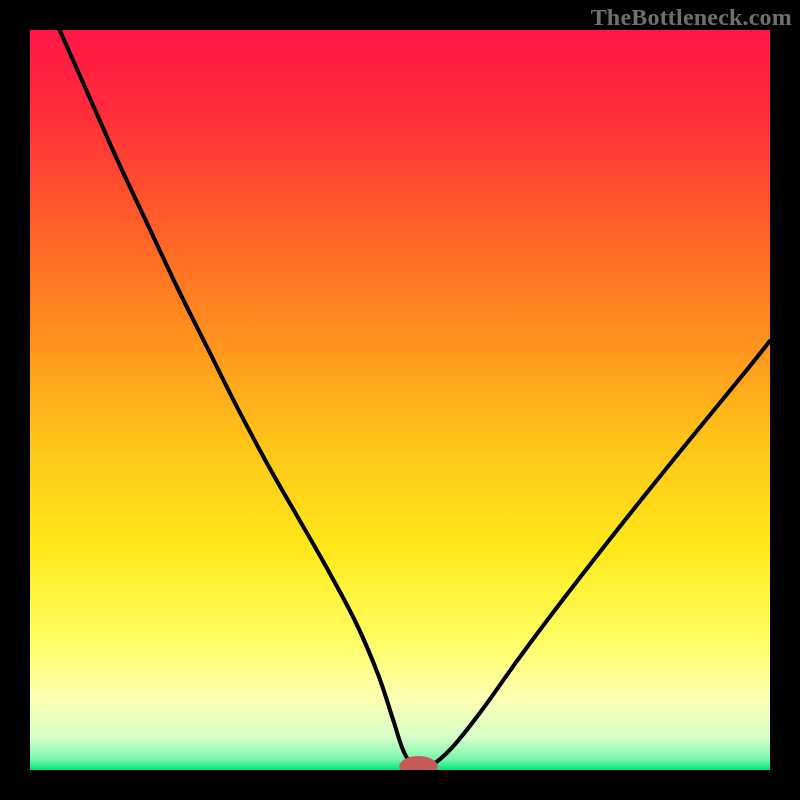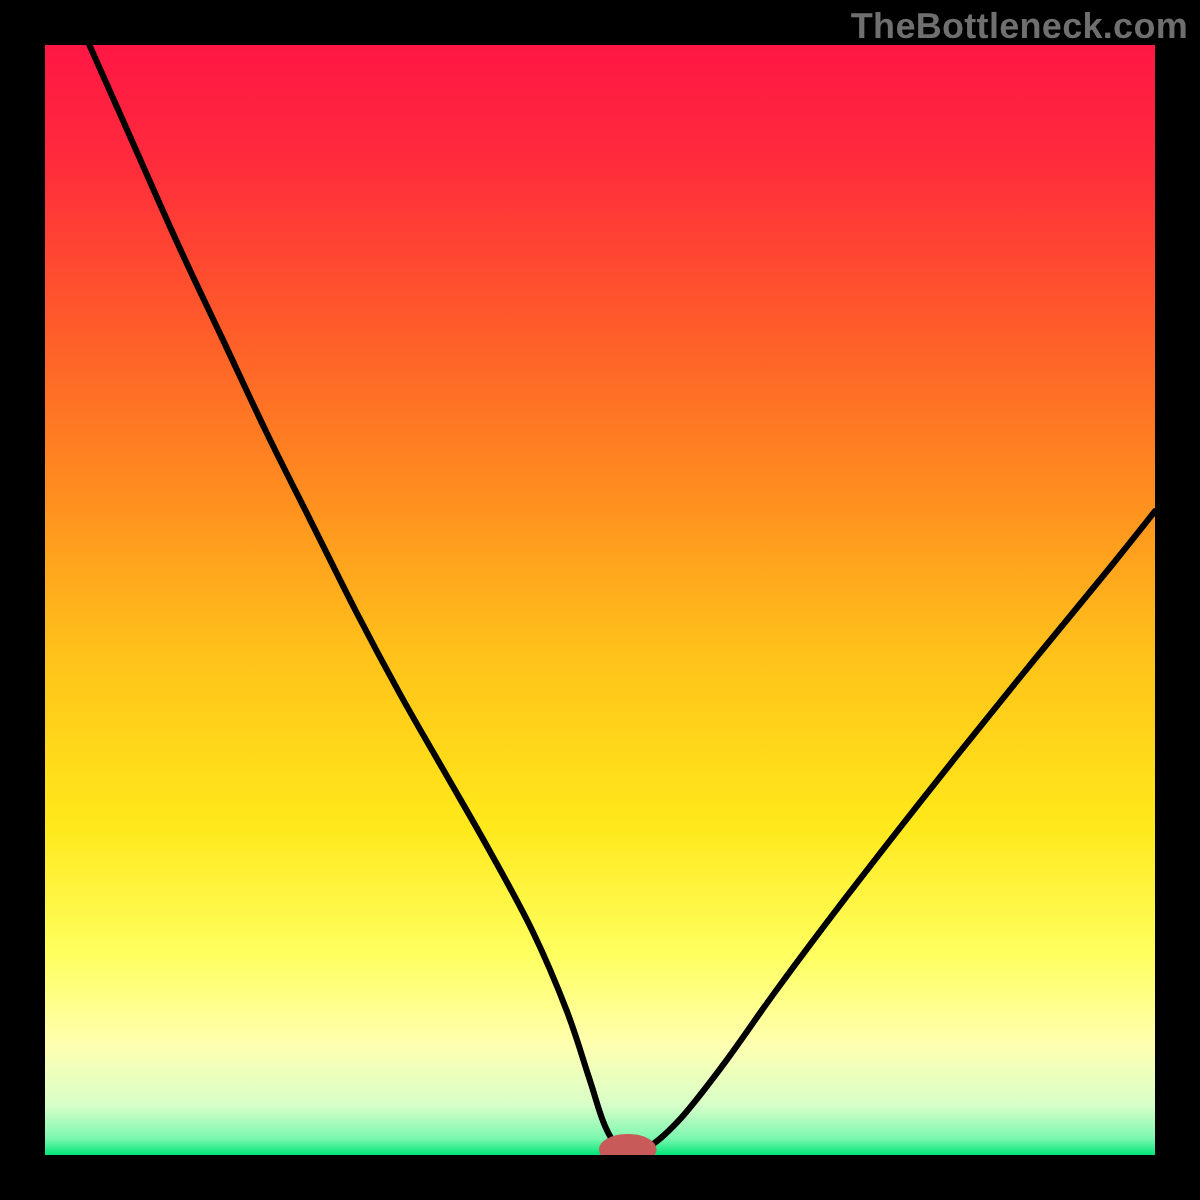--- a/index.html
+++ b/index.html
@@ -15,21 +15,21 @@
     left: 0;
     top: 0;
     width: 800px;
     height: 800px;
     background: #000;
   }
   .watermark {
     position: absolute;
     top: 4px;
     right: 8px;
-    font-family: Liberation Sans, sans-serif;
+    font-family: Liberation Serif, serif;
     font-size: 24px;
     font-weight: 600;
     color: #6f6f6f;
     letter-spacing: 0.2px;
   }
   .plot-wrap {
     position: absolute;
     left: 30px;
     top: 30px;
     width: 740px;

